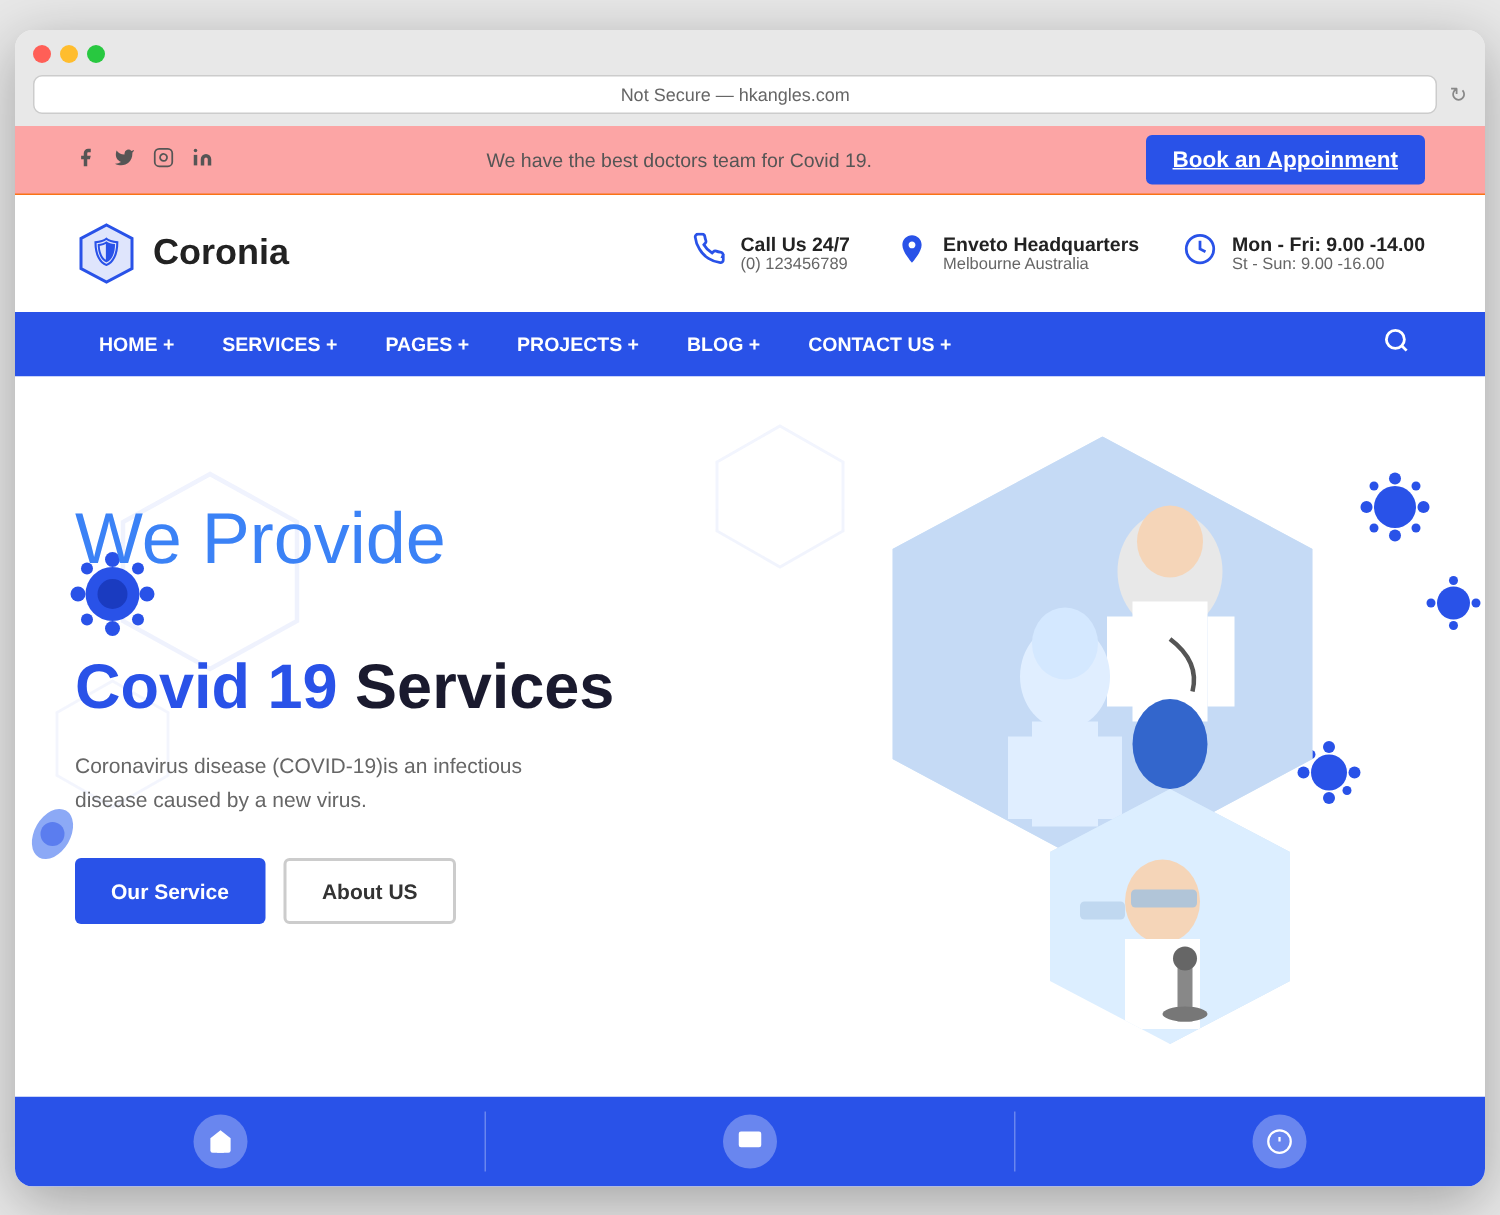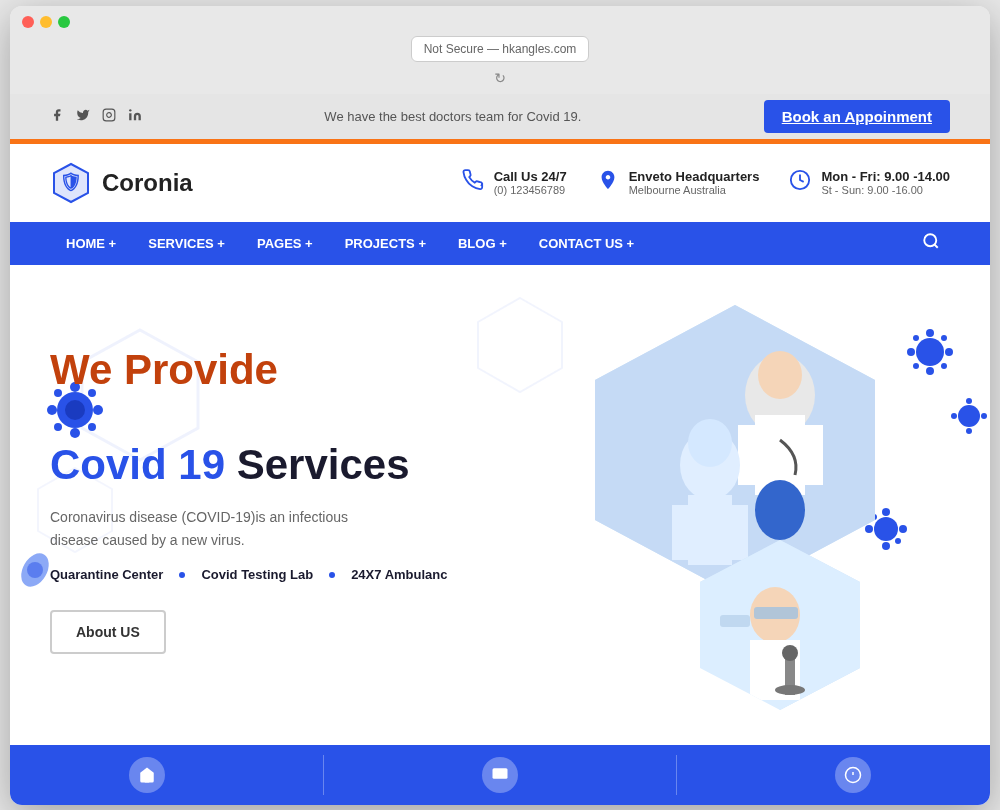--- a/index.html
+++ b/index.html
@@ -21,33 +21,33 @@
     .browser-traffic {
       display: flex; gap: 6px; margin-bottom: 8px;
     }
     .traffic-dot {
       width: 12px; height: 12px; border-radius: 50%;
     }
     .dot-red { background: #ff5f57; }
     .dot-yellow { background: #ffbd2e; }
     .dot-green { background: #28c840; }
     .browser-bar {
-      display: flex; align-items: center; gap: 8px; flex-direction: column;
+      display: flex; align-items: center; gap: 8px;
     }
     .address-bar {
       flex: 1; background: white; border-radius: 6px; padding: 5px 12px; font-size: 12px; color: #666; text-align: center; border: 1px solid #ccc;
     }
     .refresh-btn { font-size: 14px; color: #888; cursor: pointer; }
 
     
     .website { background: white; }
 
     
     .top-bar {
-      background: #e5e5e5; padding: 6px 40px; display: flex; align-items: center; justify-content: space-between; border-bottom: 5px solid #f97316;
+      background: #fca5a5; padding: 6px 40px; display: flex; align-items: center; justify-content: space-between; border-bottom: 1px solid #f97316;
     }
     .social-icons { display: flex; gap: 12px; }
     .social-icon { color: #555; font-size: 14px; cursor: pointer; }
     .top-bar-center { font-size: 13px; color: #555; }
     .book-btn { background: #2952e8; color: white; padding: 8px 18px; border-radius: 4px; font-size: 15px; cursor: pointer; border: none; font-weight: 600; text-decoration: underline; }
 
     
     .header { padding: 18px 40px; display: flex; align-items: center; justify-content: space-between; }
     .logo { display: flex; align-items: center; gap: 10px; }
     .logo-icon { width: 42px; height: 42px; }
@@ -60,21 +60,21 @@
 
     
     .navbar { background: #2952e8; padding: 0 40px; display: flex; align-items: center; justify-content: space-between; }
     .nav-items { display: flex; }
     .nav-item { color: white; padding: 14px 16px; font-size: 13px; font-weight: 600; cursor: pointer; display: flex; align-items: center; gap: 4px; }
     .nav-search { color: white; font-size: 16px; cursor: pointer; padding: 10px; }
 
     
     .hero { padding: 60px 40px 40px; min-height: 480px; position: relative; overflow: hidden; background: white; display: flex; align-items: flex-start; }
     .hero-content { max-width: 450px; z-index: 2; padding-top: 20px; }
-    .hero-title-line1 { font-size: 42px; font-weight: 700; color: #c2410c; line-height: 1.2; }
+    .hero-title-line1 { font-size: 48px; font-weight: 400; color: #3b82f6; line-height: 1.2; }
     .hero-title-line2 { font-size: 42px; font-weight: 800; line-height: 1.2; margin-top: 45px; }
     .hero-title-covid { color: #2952e8; }
     .hero-title-services { color: #1a1a2e; }
     .hero-desc { margin-top: 16px; font-size: 14px; color: #666; line-height: 1.6; max-width: 340px; }
     .hero-features { margin-top: 16px; display: flex; gap: 16px; align-items: center; font-size: 13px; font-weight: 600; color: #1a1a2e; }
     .hero-features span { display: flex; align-items: center; gap: 4px; }
     .dot-bullet { width: 6px; height: 6px; background: #2952e8; border-radius: 50%; display: inline-block; }
     .hero-buttons { margin-top: 28px; display: flex; gap: 12px; }
     .btn-primary { background: #2952e8; color: white; padding: 12px 24px; border-radius: 4px; font-size: 14px; font-weight: 600; cursor: pointer; border: none; }
     .btn-secondary { background: white; color: #333; padding: 12px 24px; border-radius: 4px; font-size: 14px; font-weight: 600; cursor: pointer; border: 2px solid #ccc; }
@@ -287,34 +287,22 @@
       </svg>
 
       <div class="hero-content">
         <div class="hero-title-line1">We Provide</div>
         <div class="hero-title-line2">
           <span class="hero-title-covid">Covid 19</span>
           <span> </span>
           <span class="hero-title-services">Services</span>
         </div>
         <p class="hero-desc">Coronavirus disease (COVID-19)is an infectious disease caused by a new virus.</p>
-        <div class="hero-features">
-          <span>
-            <b>Quarantine Center</b>
-          </span>
-          <span class="dot-bullet"></span>
-          <span>
-            <b>Covid Testing Lab</b>
-          </span>
-          <span class="dot-bullet"></span>
-          <span>
-            <b>24X7 Ambulanc</b>
-          </span>
-        </div>
         <div class="hero-buttons">
+          <button class="btn-primary">Our Service</button>
           <button class="btn-secondary">About US</button>
         </div>
       </div>
 
       <div class="hero-images">
         <svg style="position:absolute;right:70px;top:0;" width="310" height="310" viewBox="0 0 310 310">
           <defs>
             <clipPath id="hexClip">
               <polygon points="155,10 295,85 295,225 155,300 15,225 15,85"></polygon>
             </clipPath>

